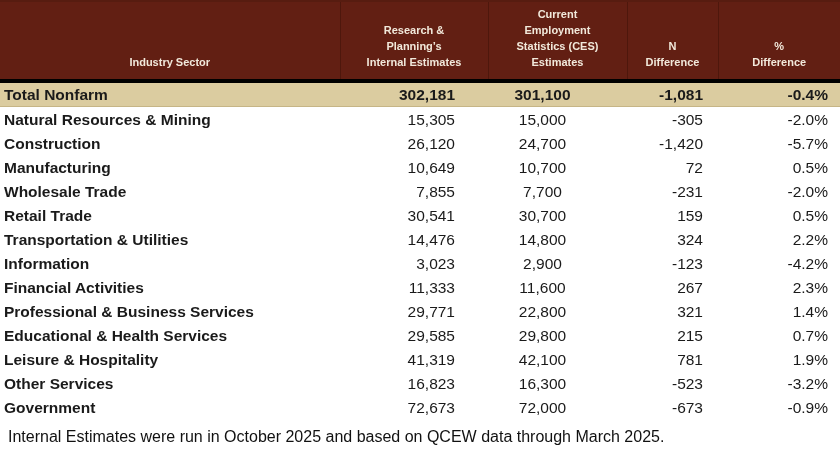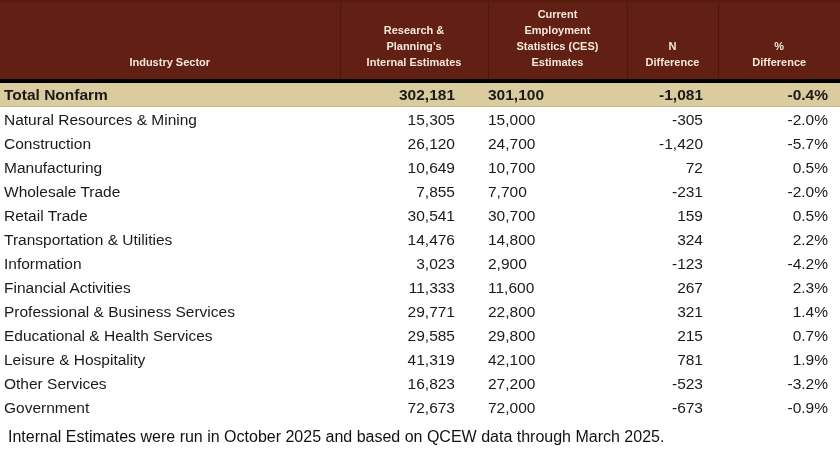--- a/index.html
+++ b/index.html
@@ -39,23 +39,23 @@
   thead th:last-child { border-right: none; }
 
   tbody td {
     font-size: 15.5px;
     line-height: 23px;
     height: 24px;
     padding: 0;
     white-space: nowrap;
     overflow: hidden;
   }
-  td.c-sector   { text-align: left;  padding-left: 4px; }
+  td.c-sector   { text-align: left;  padding-left: 4px; font-weight: bold; }
   td.c-internal { text-align: right; padding-right: 33px; }
-  td.c-ces      { text-align: left; padding-right: 30px; }
+  td.c-ces      { text-align: center; padding-right: 30px; }
   td.c-ndiff    { text-align: right; padding-right: 15px; }
   td.c-pdiff    { text-align: right; padding-right: 12px; }
 
   tr.total-row td {
     background: #DBCCA0;
     font-weight: bold;
     height: 23px;
     border-bottom: 1px solid #C6B586;
   }
 
@@ -174,21 +174,21 @@
       <tr>
         <td class="c-sector">Leisure &amp; Hospitality</td>
         <td class="c-internal">41,319</td>
         <td class="c-ces">42,100</td>
         <td class="c-ndiff">781</td>
         <td class="c-pdiff">1.9%</td>
       </tr>
       <tr>
         <td class="c-sector">Other Services</td>
         <td class="c-internal">16,823</td>
-        <td class="c-ces">27,200</td>
+        <td class="c-ces">16,300</td>
         <td class="c-ndiff">-523</td>
         <td class="c-pdiff">-3.2%</td>
       </tr>
       <tr>
         <td class="c-sector">Government</td>
         <td class="c-internal">72,673</td>
         <td class="c-ces">72,000</td>
         <td class="c-ndiff">-673</td>
         <td class="c-pdiff">-0.9%</td>
       </tr>

